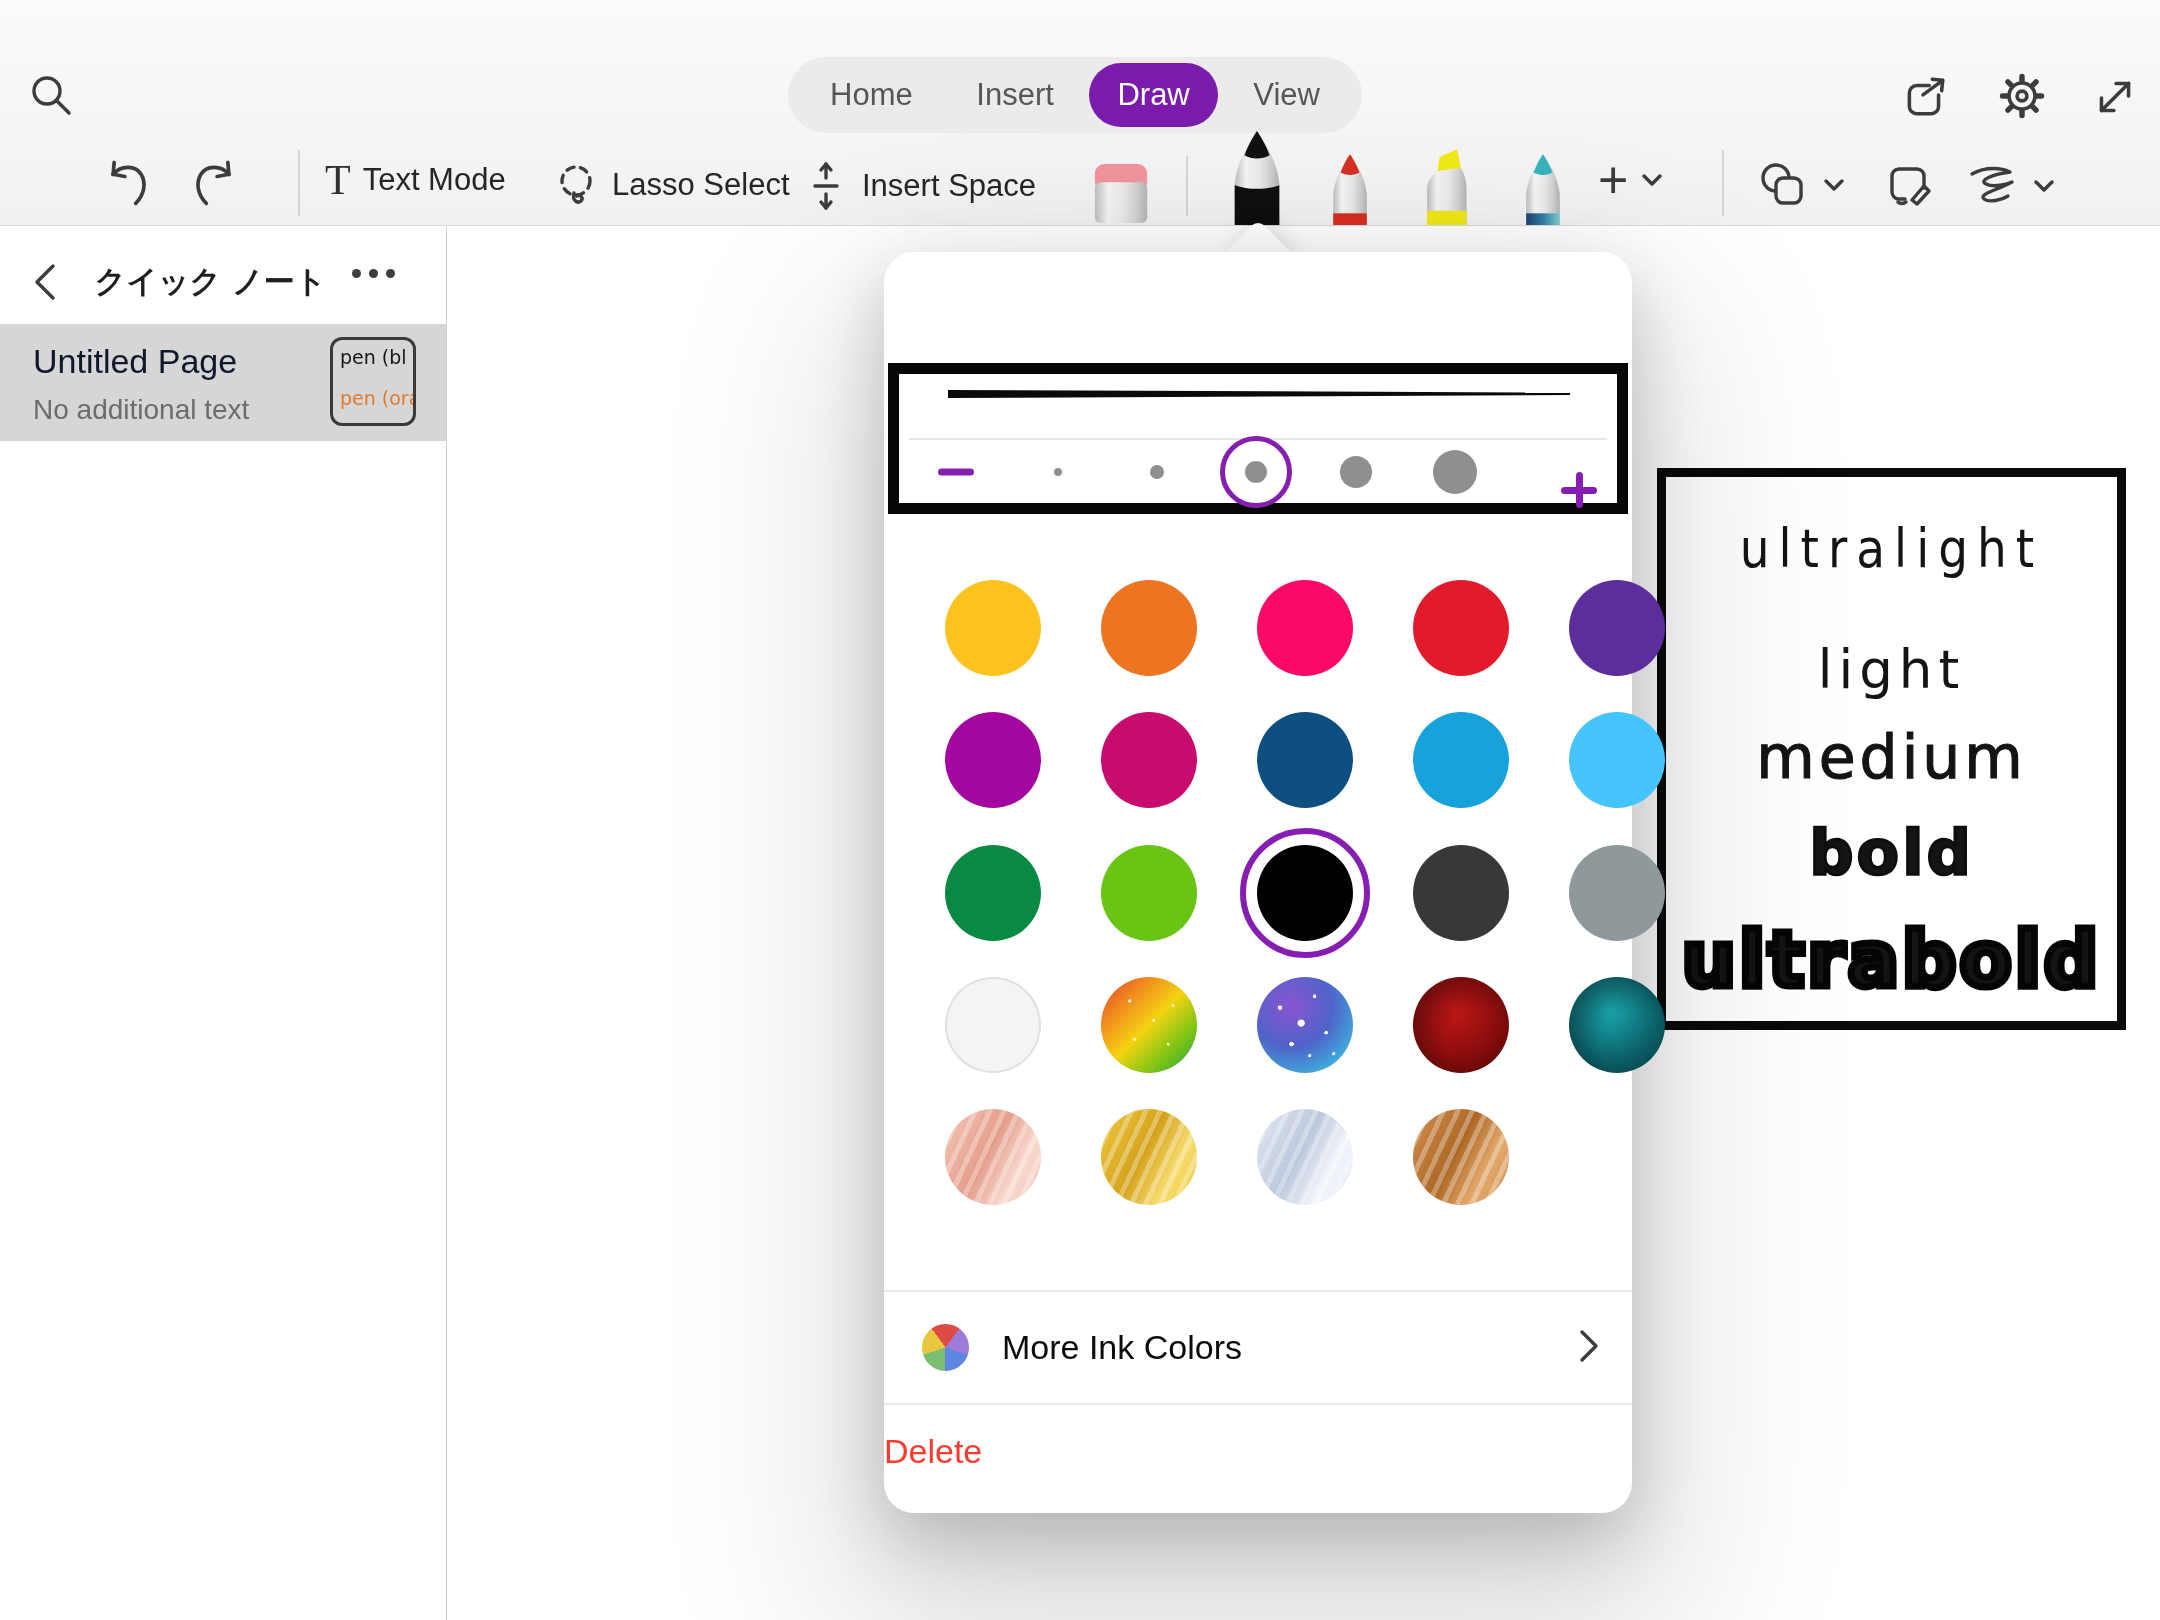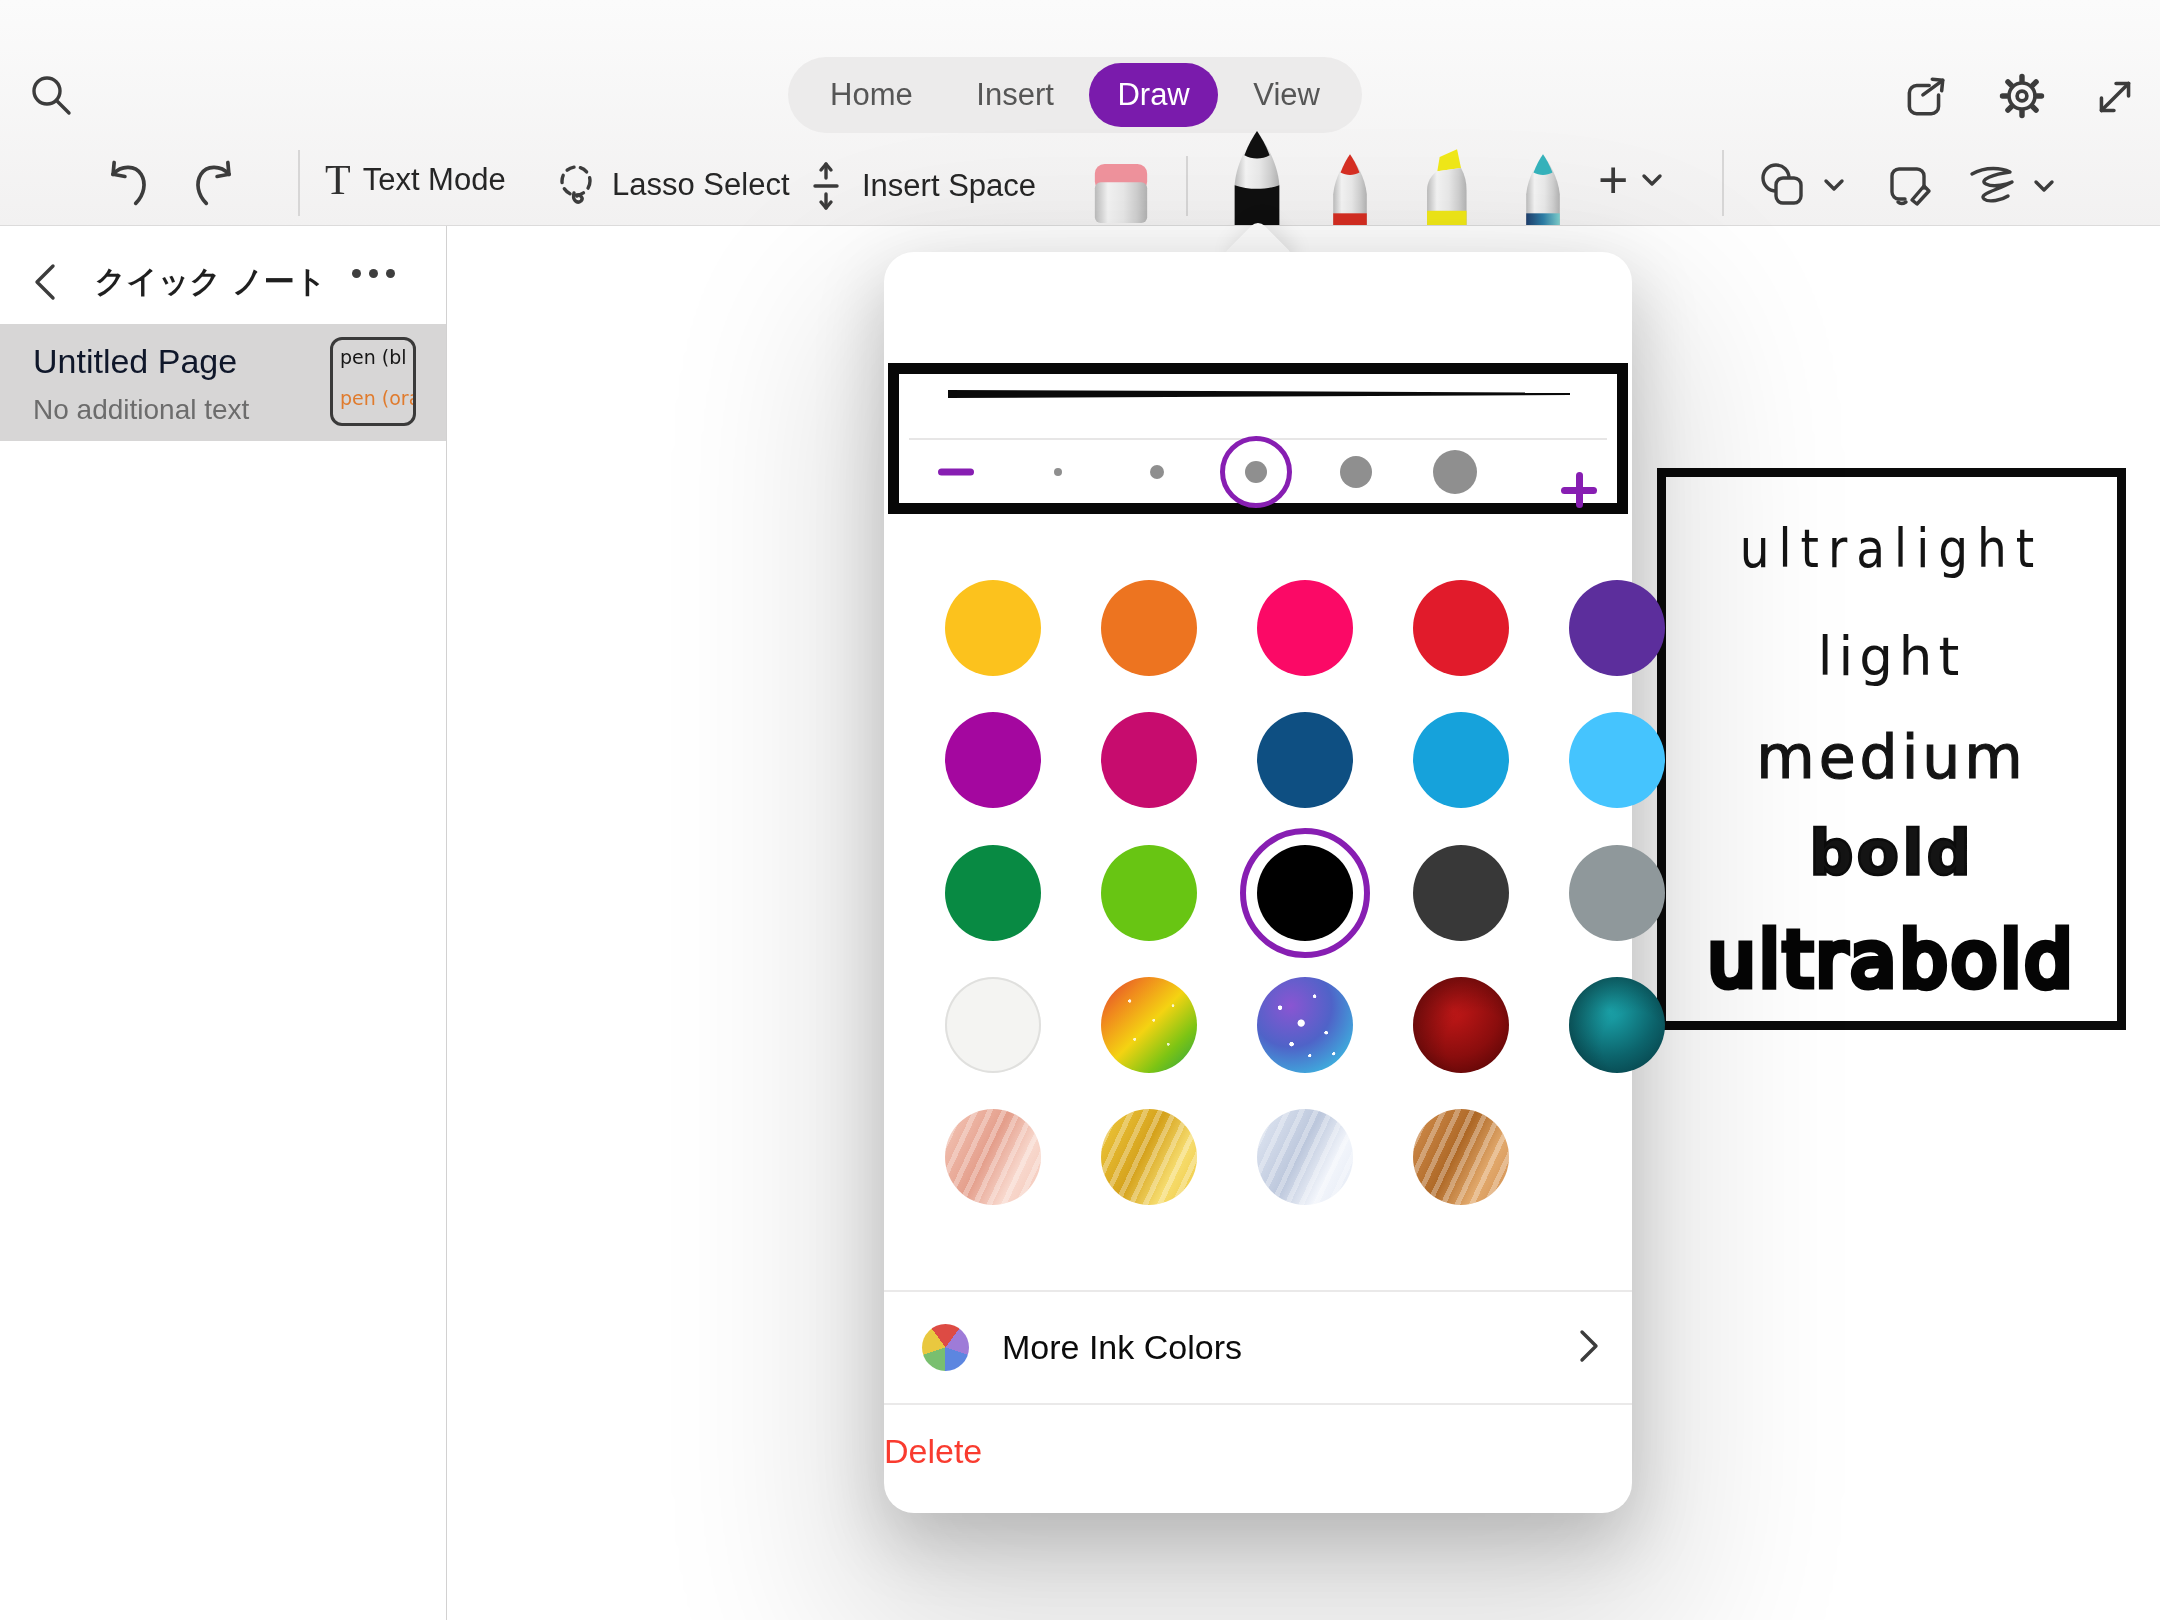--- a/index.html
+++ b/index.html
@@ -84,21 +84,21 @@
   #deletebtn{position:absolute;left:0;top:1180px;width:100%;text-align:left;font-size:34px;color:var(--del-red);cursor:pointer;}
   
   #wpanel{position:absolute;left:1657px;top:468px;width:469px;height:562px;border:9px solid #0A0A0A;
     background:#fff;box-sizing:border-box;z-index:3;}
   .wl{position:absolute;left:50%;transform:translate(-50%,-50%);white-space:nowrap;
     font-family:"DejaVu Sans",sans-serif;color:#141414;}
   .wl-ultralight{font-size:47px;letter-spacing:9px;transform:translate(-50%,-50%) scaleY(1.12);}
   .wl-light{font-size:53px;letter-spacing:6px;}
   .wl-medium{font-size:60px;letter-spacing:4px;-webkit-text-stroke:1.2px #141414;}
   .wl-bold{font-size:62px;font-weight:bold;letter-spacing:3px;-webkit-text-stroke:2.6px #0c0c0c;}
-  .wl-ultrabold{font-size:76px;font-weight:normal;letter-spacing:3px;text-align:right;-webkit-text-stroke:7px #050505;}
+  .wl-ultrabold{font-size:76px;font-weight:bold;letter-spacing:3px;text-align:right;-webkit-text-stroke:7px #050505;}
   
   .ov-galaxy i{background-image:
     radial-gradient(circle 4px at 46% 48%, #fff 80%, transparent),
     radial-gradient(circle 2.5px at 24% 32%, #fff 80%, transparent),
     radial-gradient(circle 2px at 60% 20%, #fff 80%, transparent),
     radial-gradient(circle 2px at 72% 58%, #fff 80%, transparent),
     radial-gradient(circle 2.5px at 36% 70%, #fff 80%, transparent),
     radial-gradient(circle 1.8px at 80% 80%, #fff 80%, transparent),
     radial-gradient(circle 1.8px at 55% 82%, #fff 80%, transparent);}
   .ov-glitter i{background-image:
@@ -434,17 +434,17 @@
           <path d="M4 4 L18 18 L4 32"></path>
         </g>
     </svg>
   </div>
   <div class="pdiv" style="top:1151px"></div>
   <div id="deletebtn">Delete</div>
 </div>
 
 <div id="wpanel">
     <div class="wl wl-ultralight" style="top: 72px;">ultralight</div>
-    <div class="wl wl-light" style="top: 179px;">light</div>
+    <div class="wl wl-light" style="top: 192px;">light</div>
     <div class="wl wl-medium" style="top: 280px;">medium</div>
     <div class="wl wl-bold" style="top: 375px;">bold</div>
     <div class="wl wl-ultrabold" style="top: 482px;">ultrabold</div>
   </div>
 
 </body></html>

